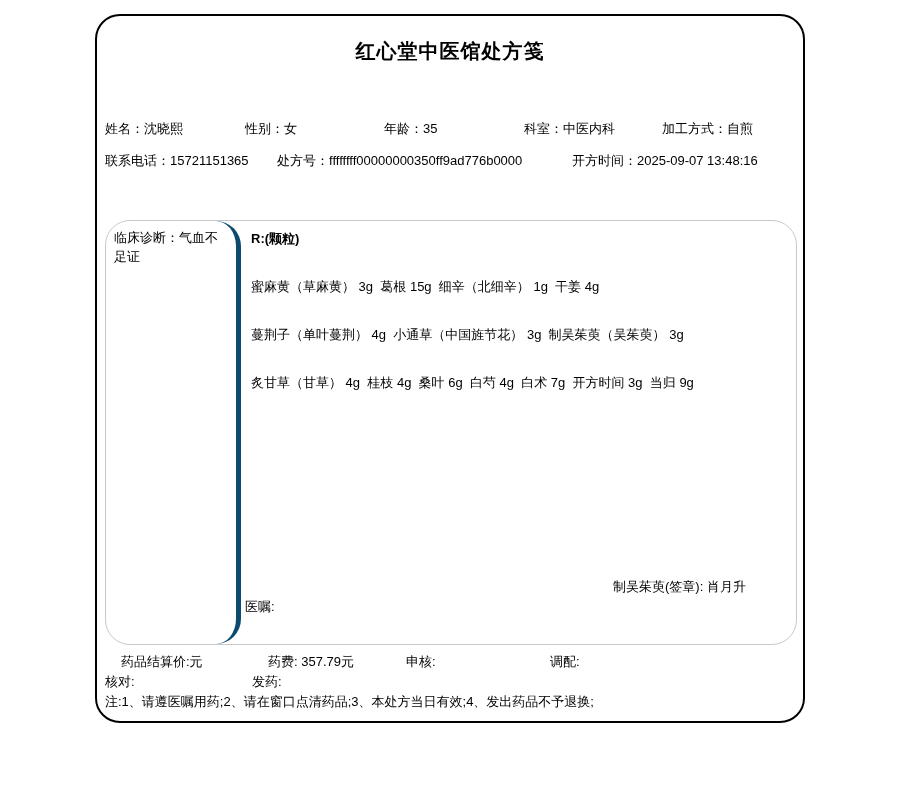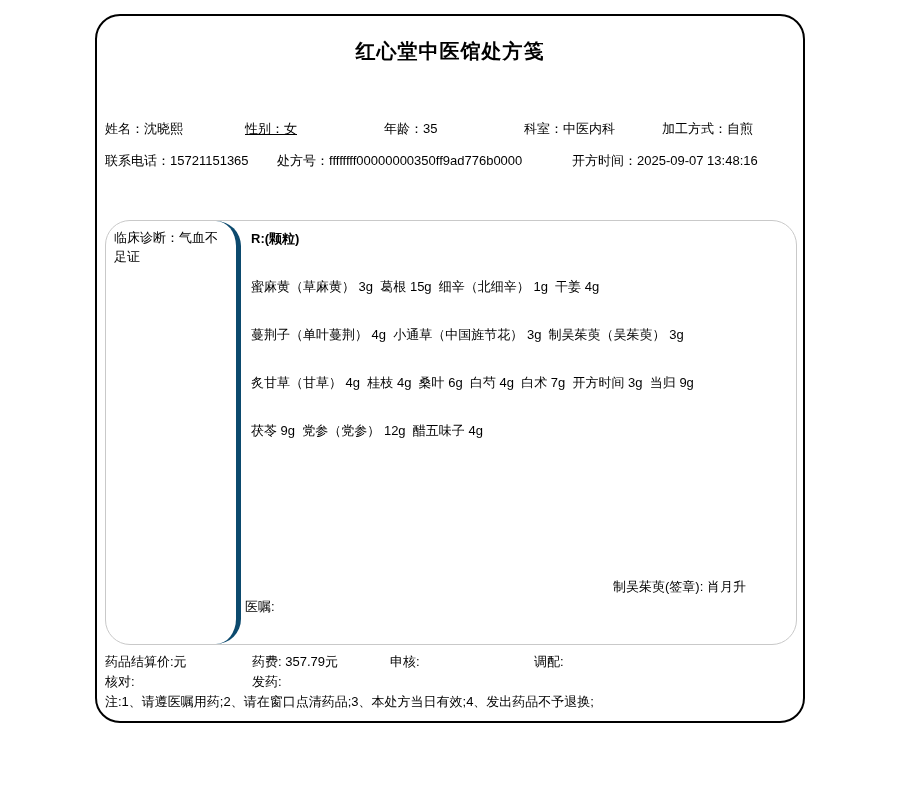--- a/index.html
+++ b/index.html
@@ -44,26 +44,26 @@
   .rx-header { left: 10px; top: 9px; font-weight: bold; }
   .med-line-0 { left: 10px; top: 57px; }
   .med-line-1 { left: 10px; top: 105px; }
   .med-line-2 { left: 10px; top: 153px; }
   .med-line-3 { left: 10px; top: 201px; }
   .usage-line { left: 4px; top: 357px; }
   .advice-line { left: 4px; top: 377px; }
   .doctor-sign { left: 372px; top: 357px; }
 
   .footer-label { position: absolute; font-size: 13px; white-space: nowrap; }
-  .frow-a .footer-label { top: 637px; }
+  .frow-a .footer-label { top: 637px; margin-left: 16px; }
   .frow-b .footer-label { top: 657px; }
   .frow-c .footer-label { top: 677px; }
 
   .x0 { left: 8px; }
-  .x1 { left: 148px; text-decoration: underline; }
+  .x1 { left: 148px; }
   .x2 { left: 287px; }
   .x3 { left: 427px; }
   .x4 { left: 565px; }
   .px1 { left: 180px; }
   .px2 { left: 475px; }
   .fx1 { left: 155px; }
   .fx2 { left: 293px; }
   .fx3 { left: 437px; }
 </style>
 </head>
@@ -88,21 +88,20 @@
       <span class="info-label px2">开方时间：2025-09-07 13:48:16</span>
     </div>
 
     <div class="rx-table">
       <div class="diagnosis-cell">临床诊断：气血不足证</div>
       <div class="rx-cell">
         <div class="rx-item rx-header">R:(颗粒)</div>
         <div class="rx-item med-line-0">蜜麻黄（草麻黄） 3g  葛根 15g  细辛（北细辛） 1g  干姜 4g</div>
         <div class="rx-item med-line-1">蔓荆子（单叶蔓荆） 4g  小通草（中国旌节花） 3g  制吴茱萸（吴茱萸） 3g</div>
         <div class="rx-item med-line-2">炙甘草（甘草） 4g  桂枝 4g  桑叶 6g  白芍 4g  白术 7g  开方时间 3g  当归 9g</div>
-        <div class="rx-item med-line-3">茯苓 9g  党参（党参） 12g  醋五味子 4g</div>
         <div class="rx-item advice-line">医嘱:</div>
         <div class="rx-item doctor-sign">制吴茱萸(签章): 肖月升</div>
       </div>
     </div>
 
     <div class="frow-a">
       <span class="footer-label x0">药品结算价:元</span>
       <span class="footer-label fx1">药费: 357.79元</span>
       <span class="footer-label fx2">申核:</span>
       <span class="footer-label fx3">调配:</span>

